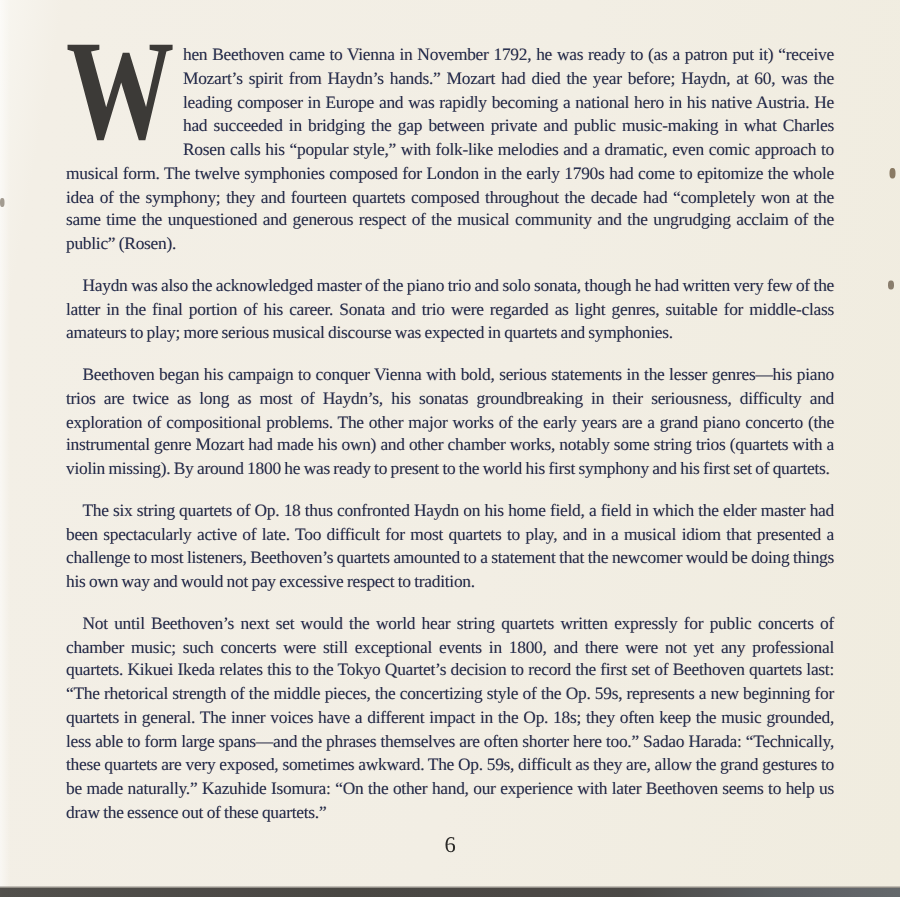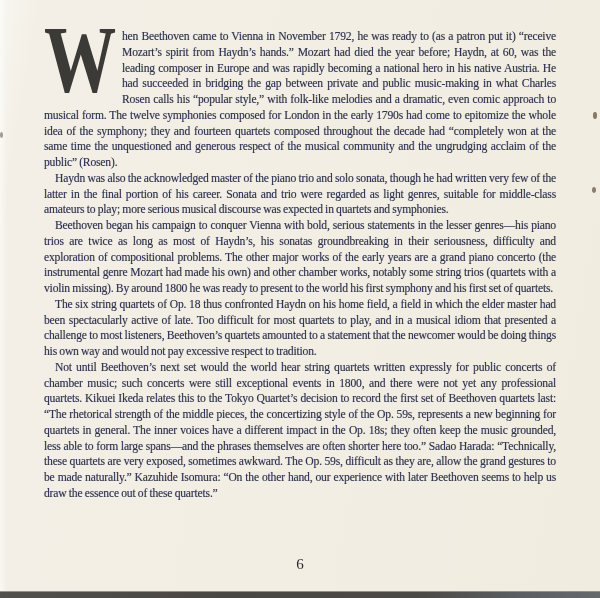--- a/index.html
+++ b/index.html
@@ -19,21 +19,21 @@
   .body-text p {
     margin: 0;
     text-align: justify;
     font-size: 11.6px;
     line-height: 15.75px;
     letter-spacing: -0.18px;
     word-spacing: -0.4px;
     color: #2b3353;
     text-shadow: 0.4px 0 0 rgba(120,60,40,0.25), -0.4px 0 0 rgba(40,80,90,0.2);
   }
-  .body-text p.indent { text-indent: 11px; }
+  .body-text p.indent { text-indent: 11px; margin-top: 12px; }
   .dropcap {
     float: left;
     width: 69px;
     height: 64px;
     margin: 2px 9px 0 0;
     font-family: "Liberation Serif", "DejaVu Serif", serif;
     font-weight: bold;
     font-size: 95px;
     line-height: 58px;
     color: #3c3a37;

